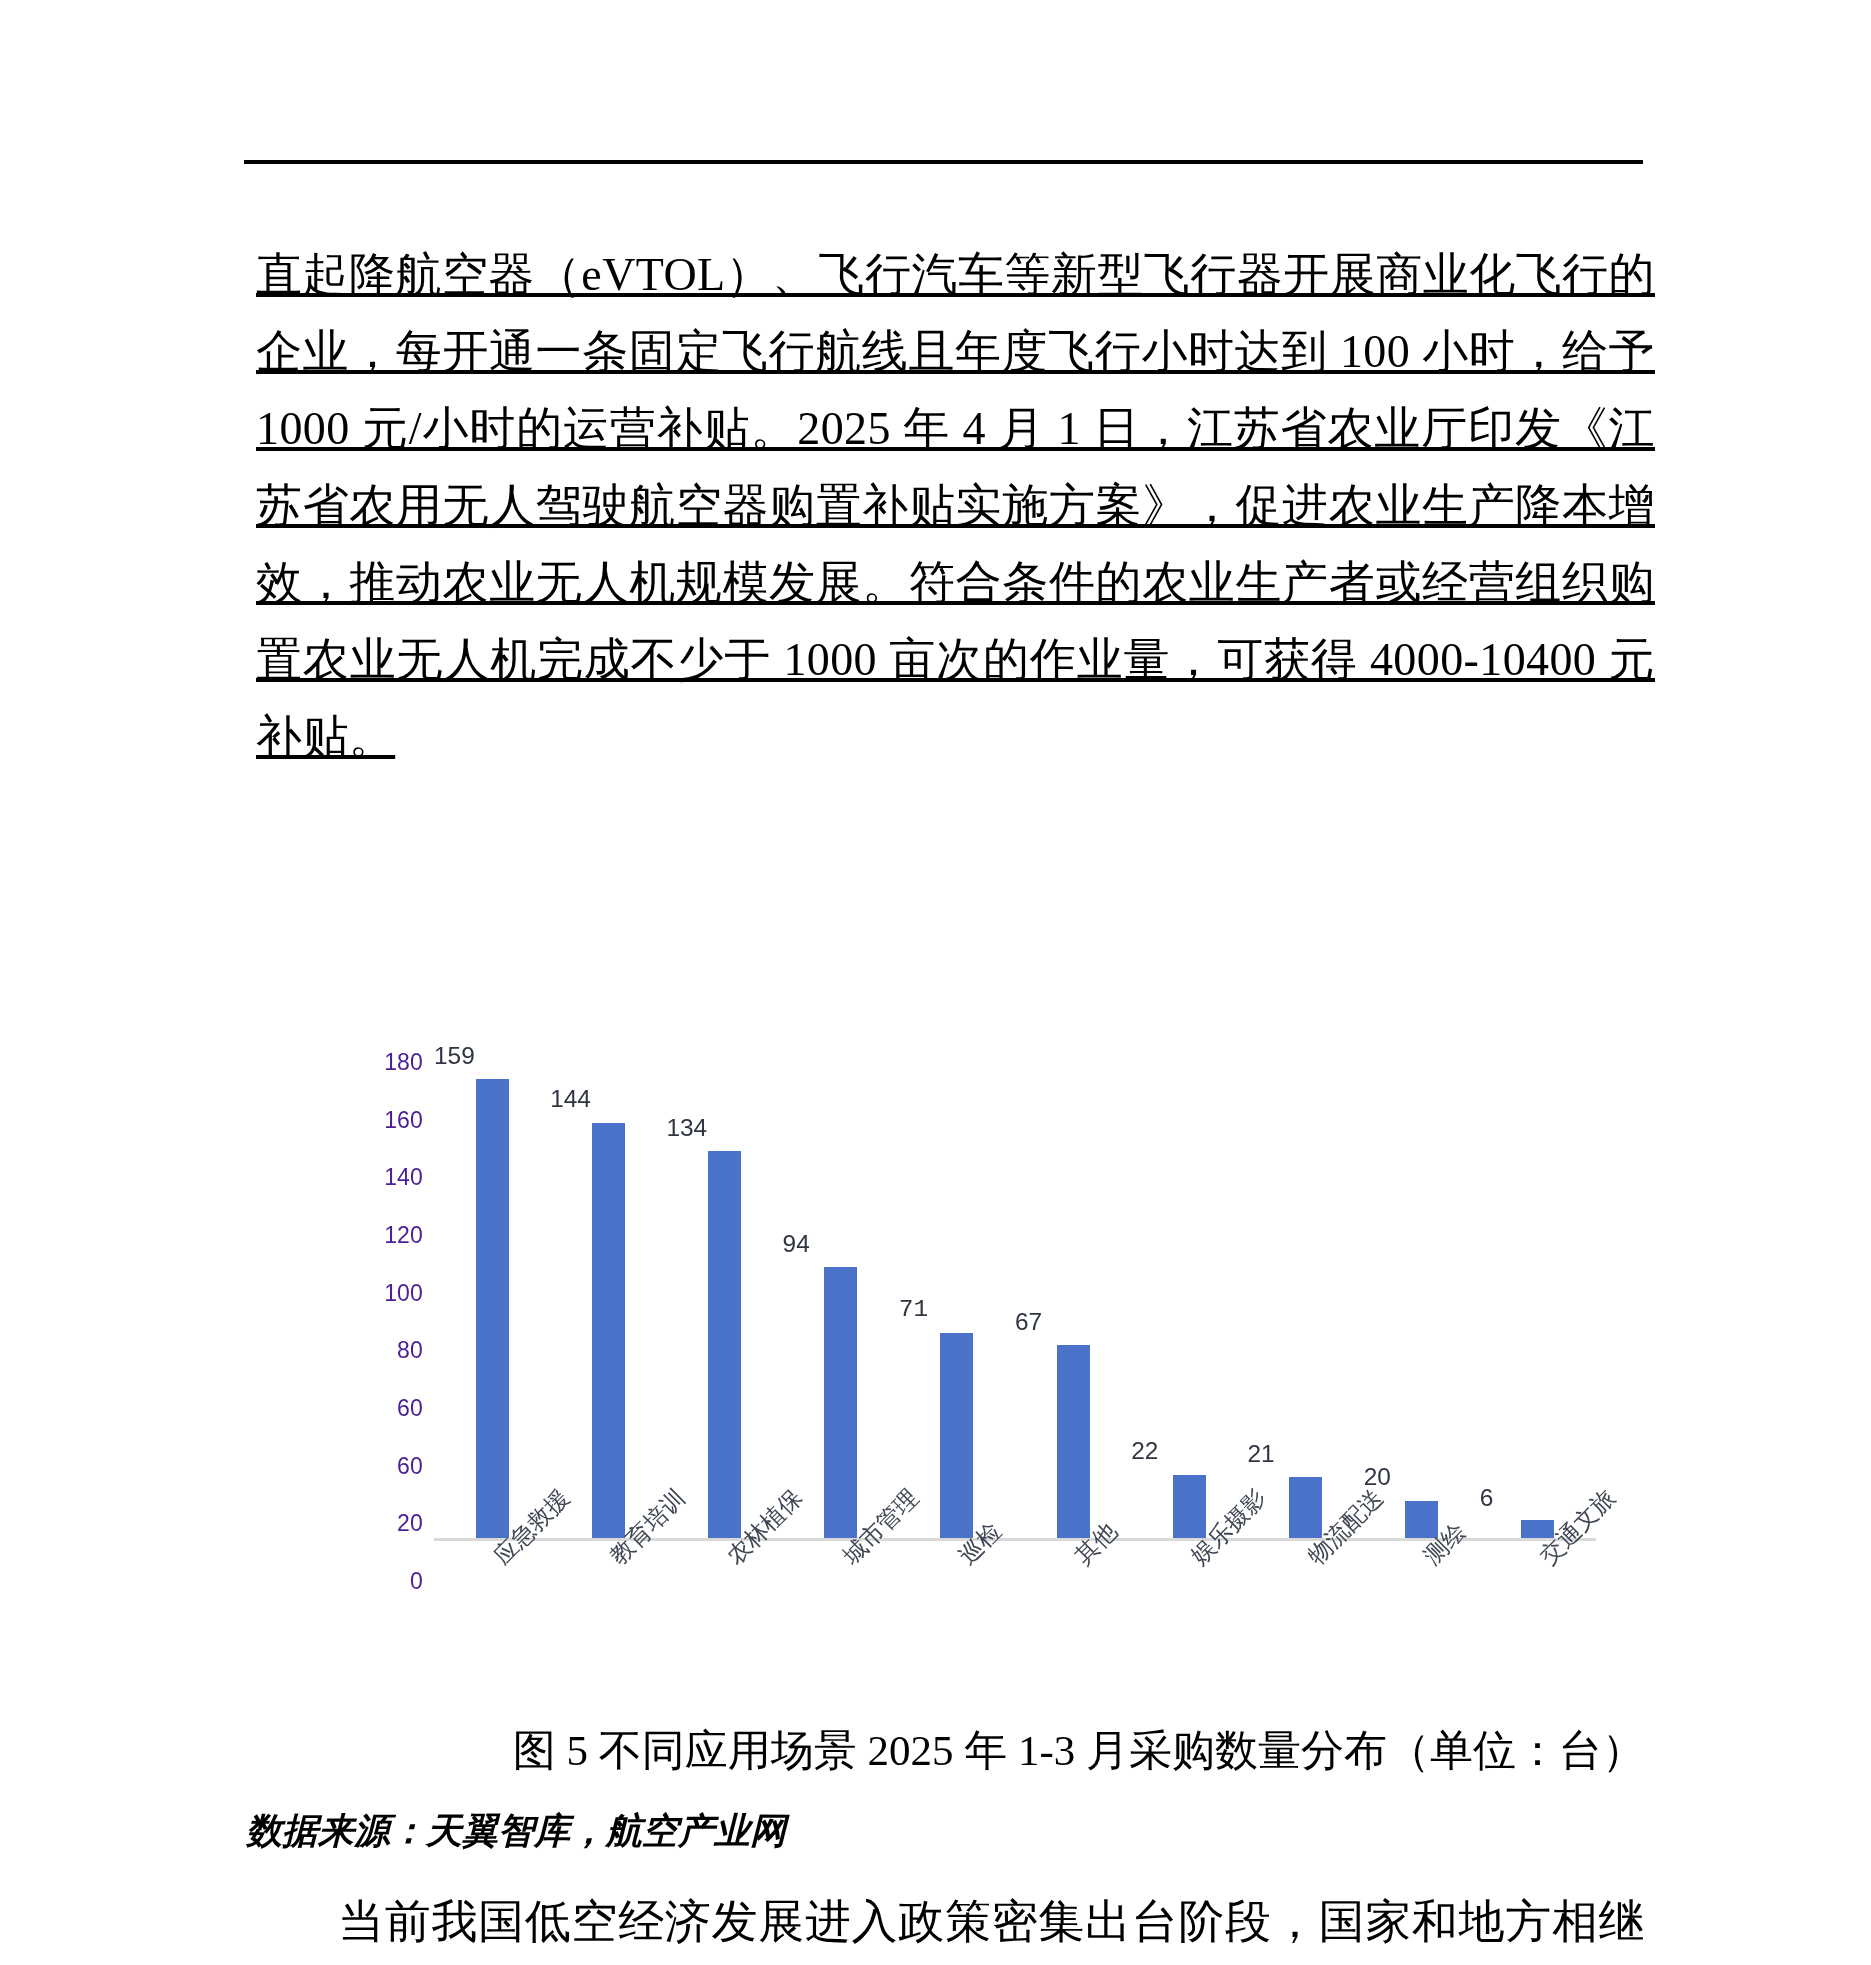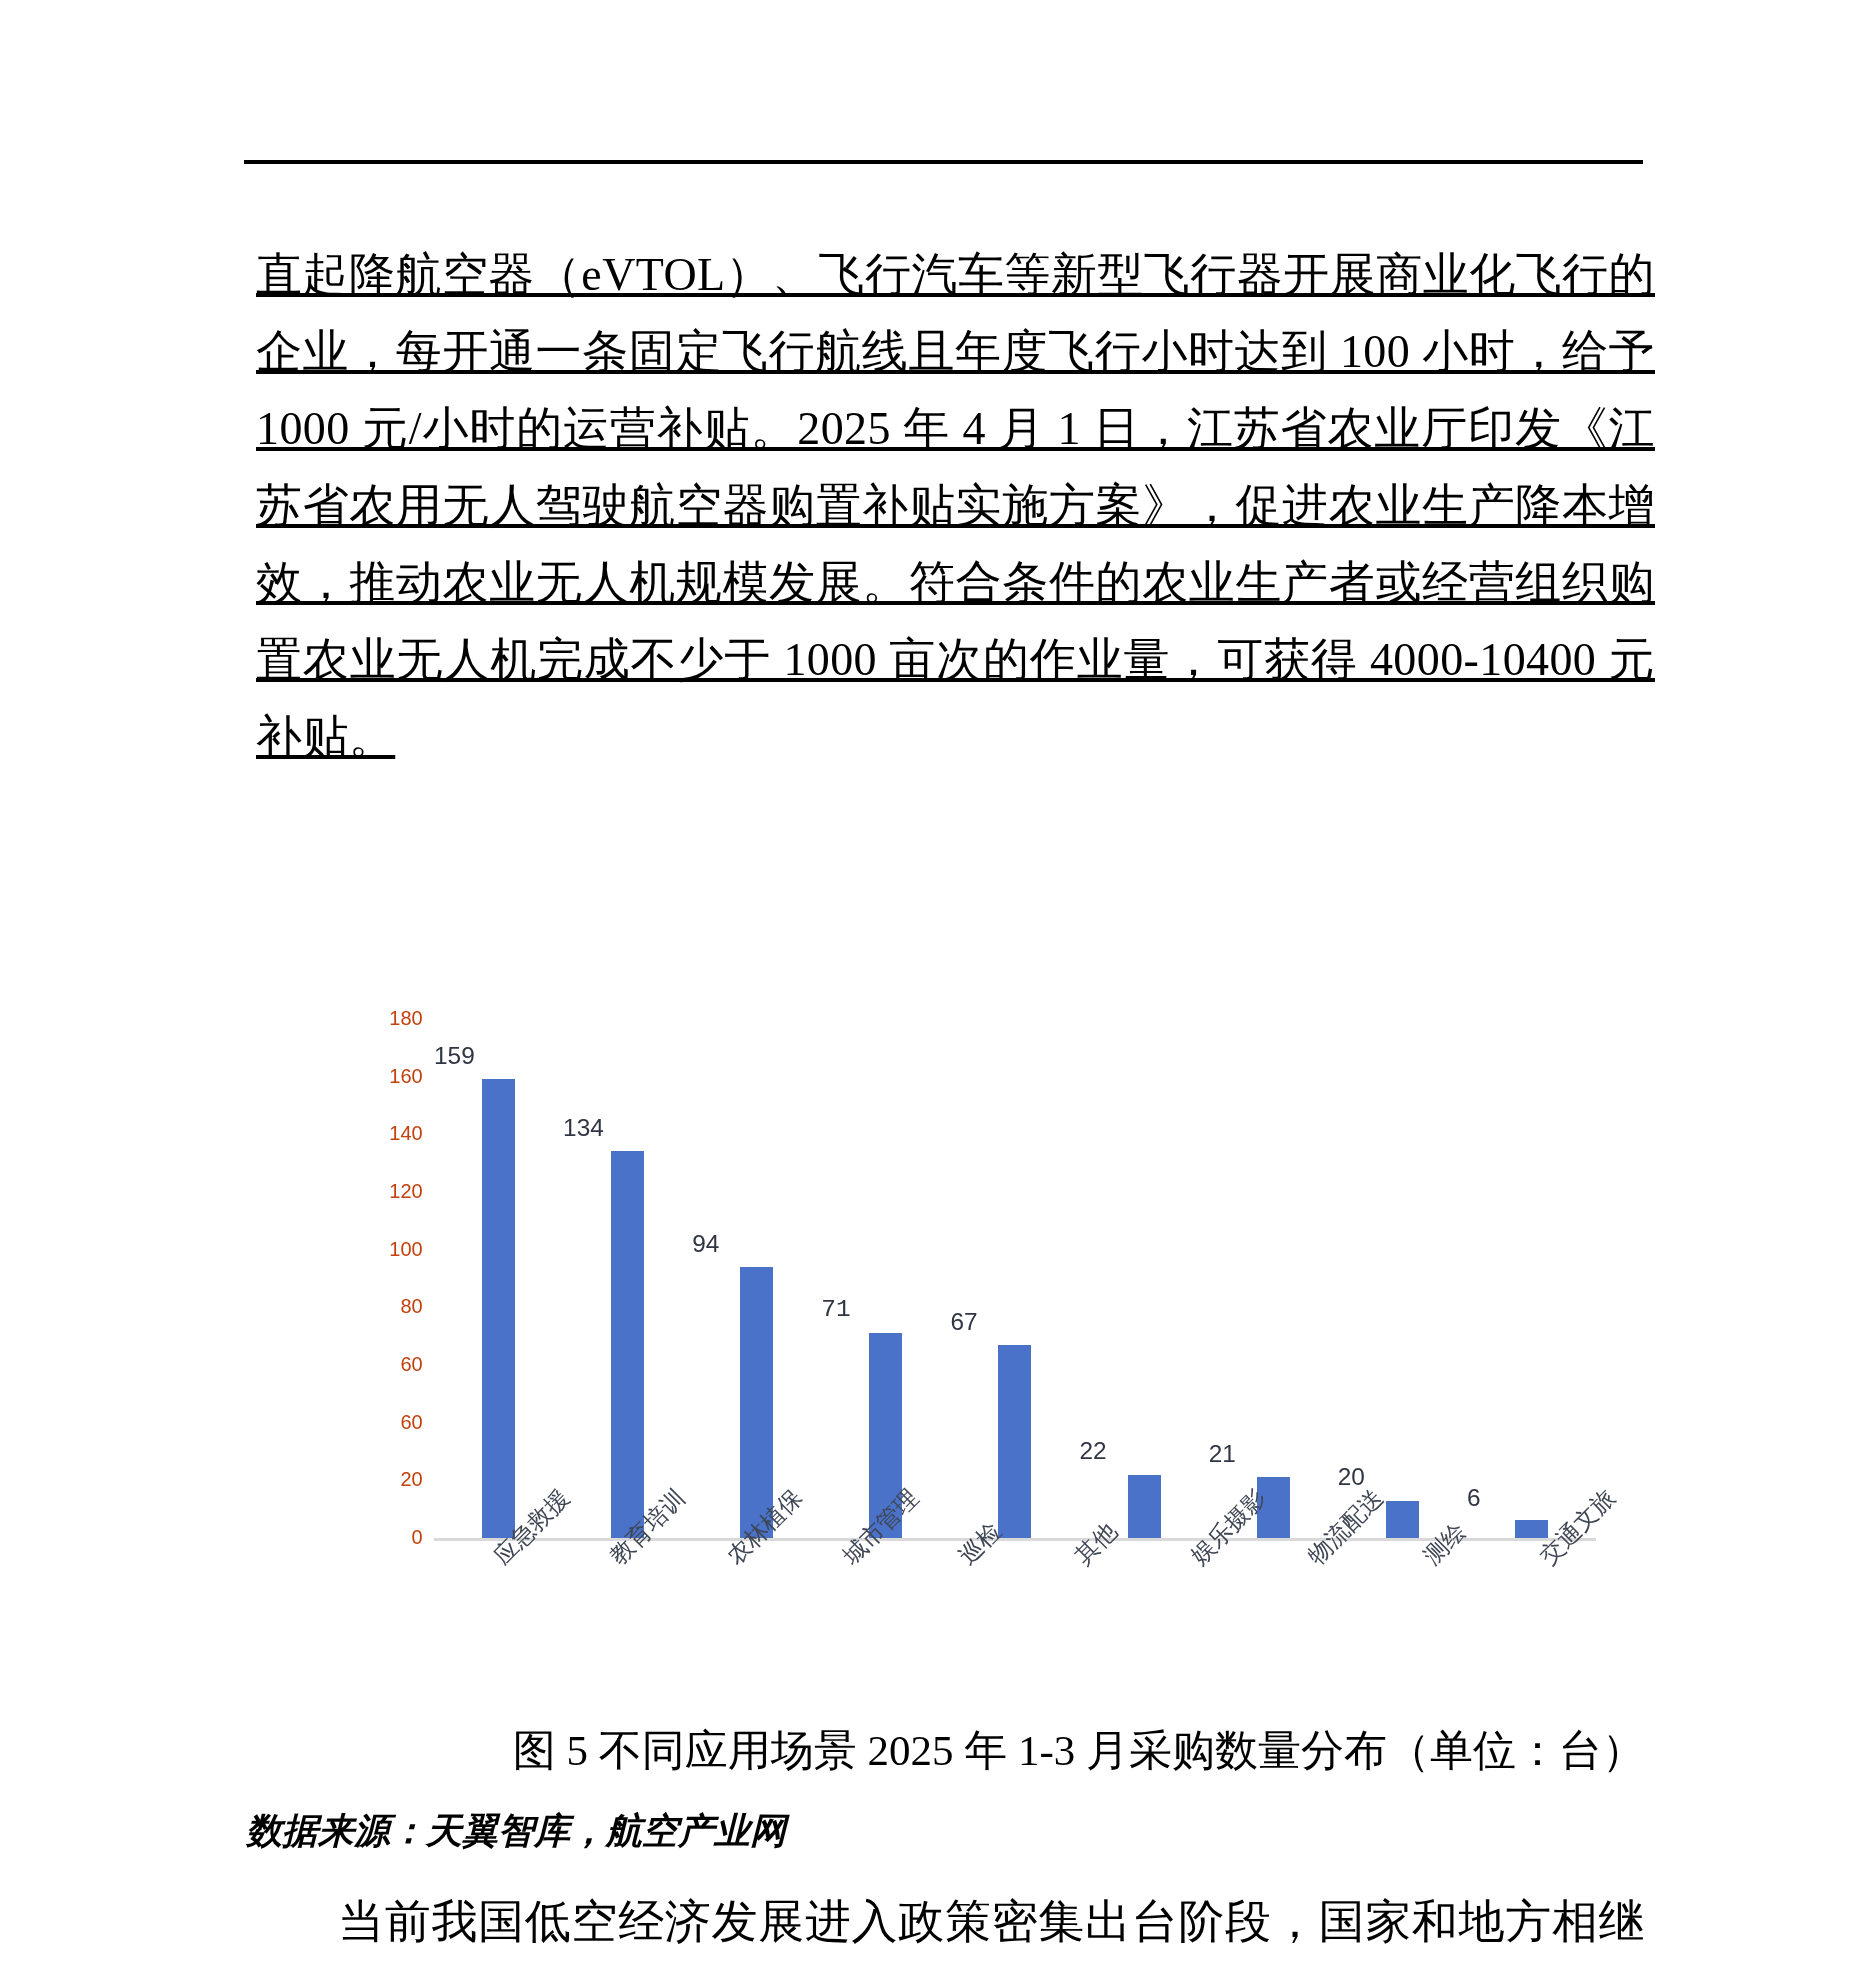--- a/index.html
+++ b/index.html
@@ -76,25 +76,26 @@
     top: 0;
     width: 83px;
     height: 523px;
   }
   .y-tick {
     position: absolute;
     right: 6.3px;
     width: 75px;
     text-align: right;
     font-family: "Liberation Sans", "DejaVu Sans", sans-serif;
-    font-size: 20px;
+    font-size: 23px;
     line-height: 24.4px;
-    color: #c2410c;
+    color: #4c1d95;
     transform: translateY(-50%);
     white-space: nowrap;
+    margin-top: 44px;
   }
 
   
   .plot-area {
     position: absolute;
     left: 88px;
     top: 0;
     right: 0;
     height: 523px;
   }
@@ -229,20 +230,24 @@
           <div class="y-tick" style="top: 519px;">0</div>
         </div>
 
       <div class="plot-area">
         <div class="bars">
             <div class="bar-slot">
               <div class="bar-value" style="bottom: 469px;">159</div>
               <div class="bar-rect" style="height: 459px; background: rgb(74, 114, 200);"></div>
             </div>
             <div class="bar-slot">
+              <div class="bar-value" style="bottom: 426px;">144</div>
+              <div class="bar-rect" style="height: 415px; background: rgb(74, 114, 200);"></div>
+            </div>
+            <div class="bar-slot">
               <div class="bar-value" style="bottom: 397px;">134</div>
               <div class="bar-rect" style="height: 387px; background: rgb(74, 114, 200);"></div>
             </div>
             <div class="bar-slot">
               <div class="bar-value" style="bottom: 281px;">94</div>
               <div class="bar-rect" style="height: 271px; background: rgb(74, 114, 200);"></div>
             </div>
             <div class="bar-slot">
               <div class="bar-value" style="bottom: 215px; font-family: Liberation Mono, monospace;">71</div>
               <div class="bar-rect" style="height: 205px; background: rgb(74, 114, 200);"></div>

